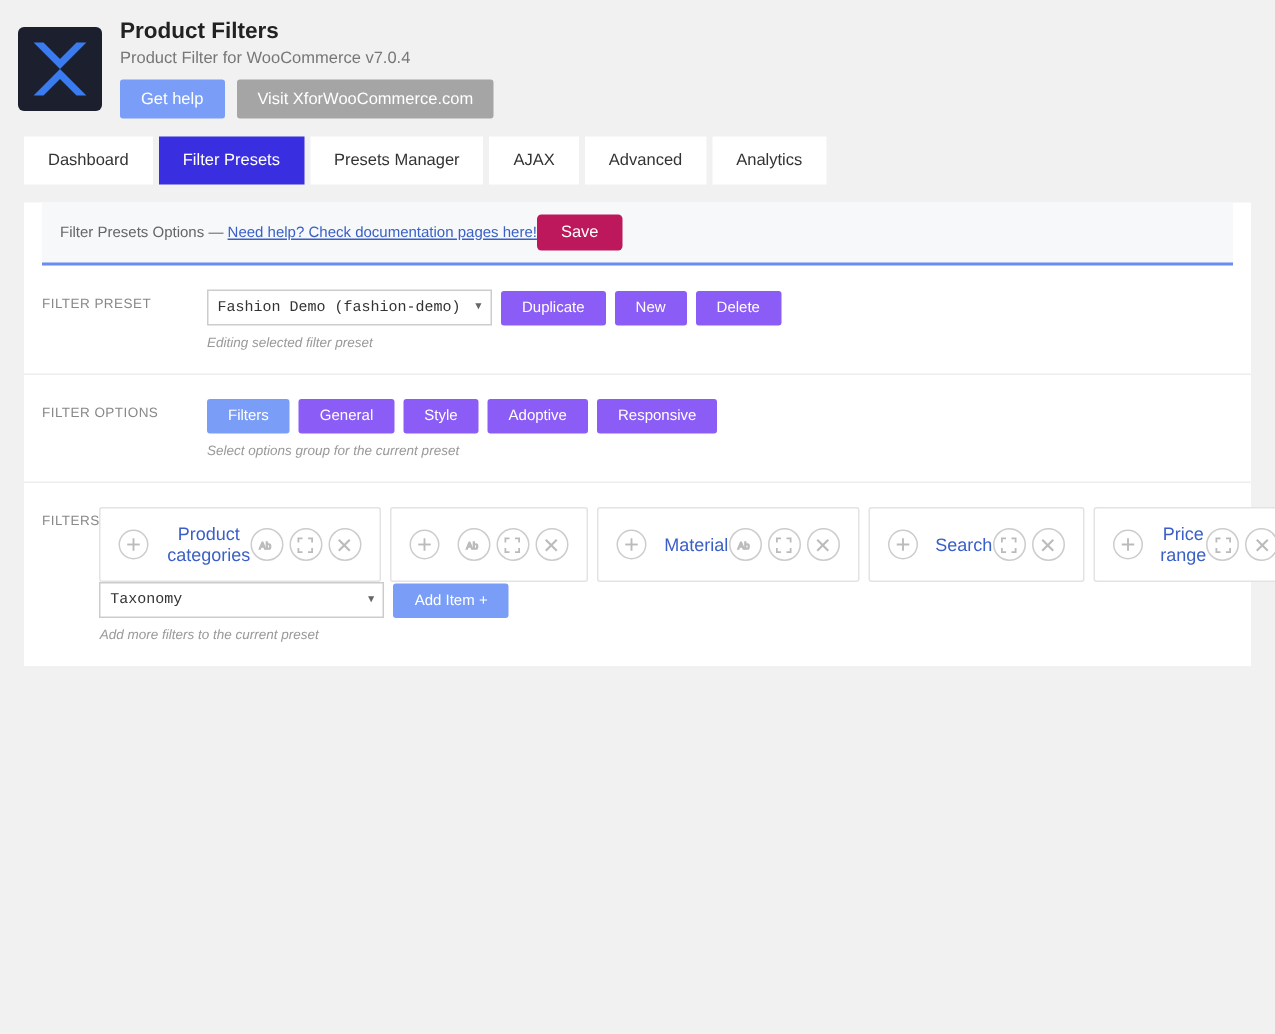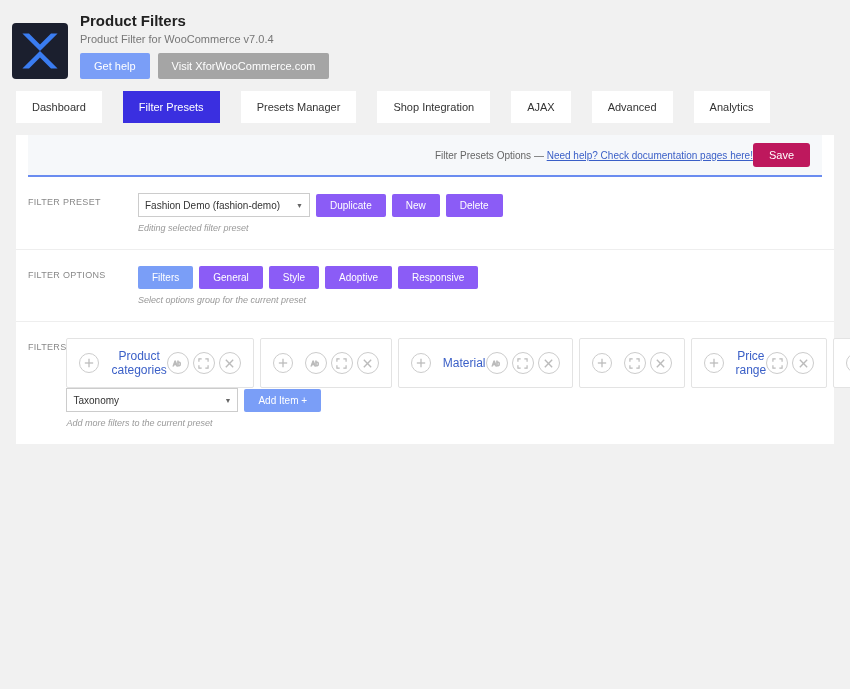--- a/index.html
+++ b/index.html
@@ -1,45 +1,45 @@
 <!DOCTYPE html>
 <html><head>
 <meta charset="utf-8">
 <style>
 * { box-sizing: border-box; margin: 0; padding: 0; }
 body { font-family: -apple-system, BlinkMacSystemFont, "Segoe UI", Arial, sans-serif; background: #f1f1f1; color: #333; font-size: 12px; }
 .page { width: 850px; margin: 0 auto; background: #f1f1f1; }
 
-.header { display: flex; padding: 12px 16px 8px 12px; align-items: flex-end; }
+.header { display: flex; padding: 12px 16px 8px 12px; align-items: center; }
 .logo { width: 56px; height: 56px; background: #1b1f2e; border-radius: 4px; display: flex; align-items: center; justify-content: center; margin-right: 12px; }
 .logo svg { width: 44px; height: 44px; }
 .header-text h1 { font-size: 15px; font-weight: 600; color: #222; margin-bottom: 4px; }
 .header-text p { font-size: 11px; color: #777; margin-bottom: 8px; }
 .header-btns { display: flex; gap: 8px; }
 .btn { border: none; padding: 7px 14px; font-size: 11px; cursor: pointer; border-radius: 2px; color: #fff; }
 .btn-blue { background: #7a9ef7; }
 .btn-gray { background: #a5a5a5; }
 
-.tabs { display: flex; gap: 21px; padding: 0 16px; margin-top: 4px; }
+.tabs { display: flex; gap: 4px; padding: 0 16px; margin-top: 4px; }
 .tab { background: #fff; border: none; padding: 10px 16px; font-size: 11px; color: #333; cursor: pointer; }
 .tab.active { background: #3a2fe0; color: #fff; }
 
 .panel { background: #fff; margin: 10px 16px; padding: 0; }
 
-.optbar { display: flex; align-items: center; justify-content: flex-end; padding: 8px 12px; border-bottom: 2px solid #6a8cf0; background: #f6f8fa; margin: 12px 12px 0 12px; }
+.optbar { display: flex; align-items: center; justify-content: flex-start; padding: 8px 12px; border-bottom: 2px solid #6a8cf0; background: #f6f8fa; margin: 12px 12px 0 12px; }
 .optbar-text { font-size: 10px; color: #666; }
 .optbar-text a { color: #3a5fc7; text-decoration: underline; }
 .btn-save { background: #be185d; color: #fff; border: none; padding: 6px 16px; border-radius: 3px; font-size: 11px; cursor: pointer; }
 
 .section { display: flex; padding: 16px 12px; border-bottom: 1px solid #eee; }
 .section-label { width: 110px; font-size: 9px; color: #888; text-transform: uppercase; padding-top: 4px; letter-spacing: 0.3px; }
 .section-body { flex: 1; }
 
 .row { display: flex; gap: 6px; align-items: center; }
-.select { width: 172px; height: 24px; border: 1px solid #ccc; background: #fff; font-size: 10px; padding: 0 6px; position: relative; display: flex; align-items: center; justify-content: space-between; }
+.select { width: 190px; height: 24px; border: 1px solid #ccc; background: #fff; font-size: 10px; padding: 0 6px; position: relative; display: flex; align-items: center; justify-content: space-between; font-family: Liberation Mono, monospace; }
 .select::after { content: "▼"; font-size: 7px; color: #666; }
 .pill { border: none; padding: 6px 14px; font-size: 10px; border-radius: 2px; color: #fff; cursor: pointer; }
 .pill-gray { background: #8b5cf6; }
 .pill-blue { background: #7a9ef7; }
 .hint { font-size: 9px; color: #999; font-style: italic; margin-top: 6px; }
 
 .filter-list { display: flex; flex-direction: row; gap: 6px; text-align: center; }
 .filter-item { border: 1px solid #e3e3e3; border-radius: 2px; display: flex; align-items: center; padding: 10px 12px; background: #fff; }
 .filter-expand { width: 20px; height: 20px; border: 1.5px solid #ccc; border-radius: 50%; display: flex; align-items: center; justify-content: center; margin-right: 12px; cursor: pointer; }
 .filter-expand svg { width: 10px; height: 10px; }
@@ -68,21 +68,20 @@
         <button class="btn btn-blue">Get help</button>
         <button class="btn btn-gray">Visit XforWooCommerce.com</button>
       </div>
     </div>
   </div>
 
   <div class="tabs" id="tabs">
       <button class="tab">Dashboard</button>
       <button class="tab active">Filter Presets</button>
       <button class="tab">Presets Manager</button>
-      <button class="tab">Shop Integration</button>
       <button class="tab">AJAX</button>
       <button class="tab">Advanced</button>
       <button class="tab">Analytics</button>
     </div>
 
   <div class="panel">
 
     <div class="optbar">
       <div class="optbar-text">
         <span>Filter Presets Options — </span><a href="#">Need help? Check documentation pages here!</a>
@@ -203,20 +202,21 @@
                 </div>
               </div>
             </div>
             <div class="filter-item">
               <div class="filter-expand">
                 <svg viewBox="0 0 12 12">
                   <line x1="6" y1="1" x2="6" y2="11" stroke="#bbb" stroke-width="1.5"></line>
                   <line x1="1" y1="6" x2="11" y2="6" stroke="#bbb" stroke-width="1.5"></line>
                 </svg>
               </div>
+              <div class="filter-title">Search</div>
               <div class="filter-actions">
                 <div class="ficon">
                   <svg viewBox="0 0 12 12" fill="none" stroke="#bbb" stroke-width="1.3">
                     <path d="M4 1 L1 1 L1 4 M8 1 L11 1 L11 4 M1 8 L1 11 L4 11 M11 8 L11 11 L8 11"></path>
                   </svg>
                 </div>
                 <div class="ficon">
                   <svg viewBox="0 0 12 12">
                     <line x1="2" y1="2" x2="10" y2="10" stroke="#bbb" stroke-width="1.5"></line>
                     <line x1="10" y1="2" x2="2" y2="10" stroke="#bbb" stroke-width="1.5"></line>

